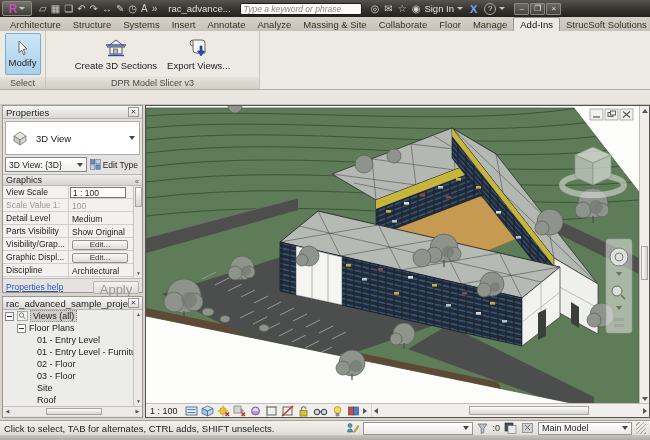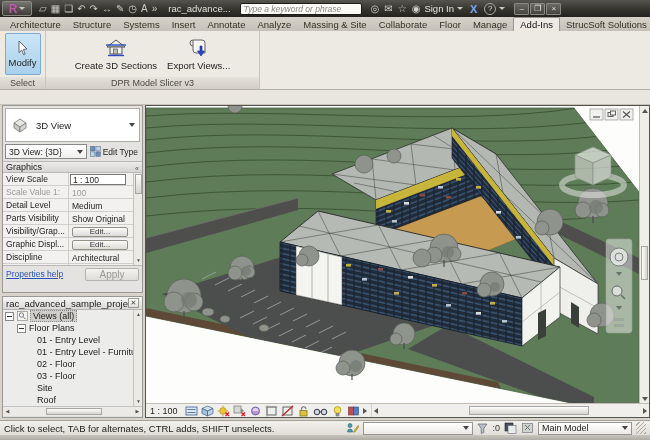--- a/index.html
+++ b/index.html
@@ -84,21 +84,21 @@
   .pval { flex:1; font-size:8.5px; color:#222; padding:1px 0 0 3px; white-space:nowrap; overflow:hidden; display:flex; align-items:center; }
   .prow.dim .pname, .prow.dim .pval { color:#999; }
   .valfield { border:1px solid #777; background:#fff; padding:0 2px; margin-left:-2px; width:92%; height:11px; line-height:10px; }
   .editbtn { width:56px; height:10px; font-size:8px; font-family:"Liberation Sans",sans-serif; color:#333;
              background:linear-gradient(#fafafa,#dcdbd8); border:1px solid #939189; border-radius:2px; line-height:8px; }
   .pscroll { position:absolute; right:0; top:0; width:9px; height:100%; background:#eceae7; border-left:1px solid #c5c3bf; }
   .pthumb { position:absolute; left:1px; top:1px; width:7px; height:20px; background:linear-gradient(#fdfdfd,#d6d4d0); border:1px solid #a8a6a2; }
   .sarrow { position:absolute; left:1px; width:7px; height:7px; font-size:5px; color:#555; text-align:center; line-height:7px; }
   .pal-foot { height:17px; display:flex; align-items:center; padding:0 3px; border-top:1px solid #bab8b4; }
   .helplink { color:#2a52b8; text-decoration:underline; font-size:8.5px; flex:1; }
-  .applybtn { width:54px; height:13px; font-size:10px; color:#9a9894; background:linear-gradient(#f4f3f1,#dddcd9);
+  .applybtn { width:46px; height:13px; font-size:13px; color:#9a9894; background:linear-gradient(#f4f3f1,#dddcd9);
               border:1px solid #b5b3af; border-radius:2px; font-family:"Liberation Sans",sans-serif; }
 
   
   .tree { height:96px; overflow:hidden; background:#ececea; position:relative; padding-right:9px; }
   .trow { height:12px; display:flex; align-items:center; font-size:9px; color:#222; white-space:nowrap; }
   .exp { width:9px; height:9px; border:1px solid #888; background:#fff; position:relative; margin-right:3px; flex:none; }
   .exp::before { content:""; position:absolute; left:1px; right:1px; top:3px; height:1px; background:#333; }
   .sel-label { background:#cfcecb; border:1px dotted #8a8886; padding:0 2px; }
   .hscroll { height:10px; background:#eceae7; border-top:1px solid #c5c3bf; display:flex; align-items:center; }
   .hs-arrow { width:9px; height:9px; font-size:5px; color:#555; text-align:center; line-height:9px; }
@@ -229,20 +229,24 @@
     </div>
     <div class="pfoot">DPR Model Slicer v3</div>
   </div>
   <div style="flex:1"></div>
 </div>
 
 <div class="abs workarea"></div>
 <div class="abs gapstrip"></div>
 
 <div class="abs palette" style="left:2px; top:105px; width:141px; height:188px;">
+  <div class="pal-head">
+    <span class="ttl">Properties</span>
+    <span class="closebox">✕</span>
+  </div>
   <div class="typesel">
     <svg width="20" height="18" viewBox="0 0 20 18">
       <polygon points="4,7 10,3 16,7 10,11" fill="#e6e6e2" stroke="#777" stroke-width="0.8"></polygon>
       <polygon points="4,7 10,11 10,16 4,12" fill="#c9c9c4" stroke="#777" stroke-width="0.8"></polygon>
       <polygon points="10,11 16,7 16,12 10,16" fill="#d8d8d3" stroke="#777" stroke-width="0.8"></polygon>
     </svg>
     <span class="tname">3D View</span>
     <span class="dcaret"></span>
   </div>
   <div class="selrow">

